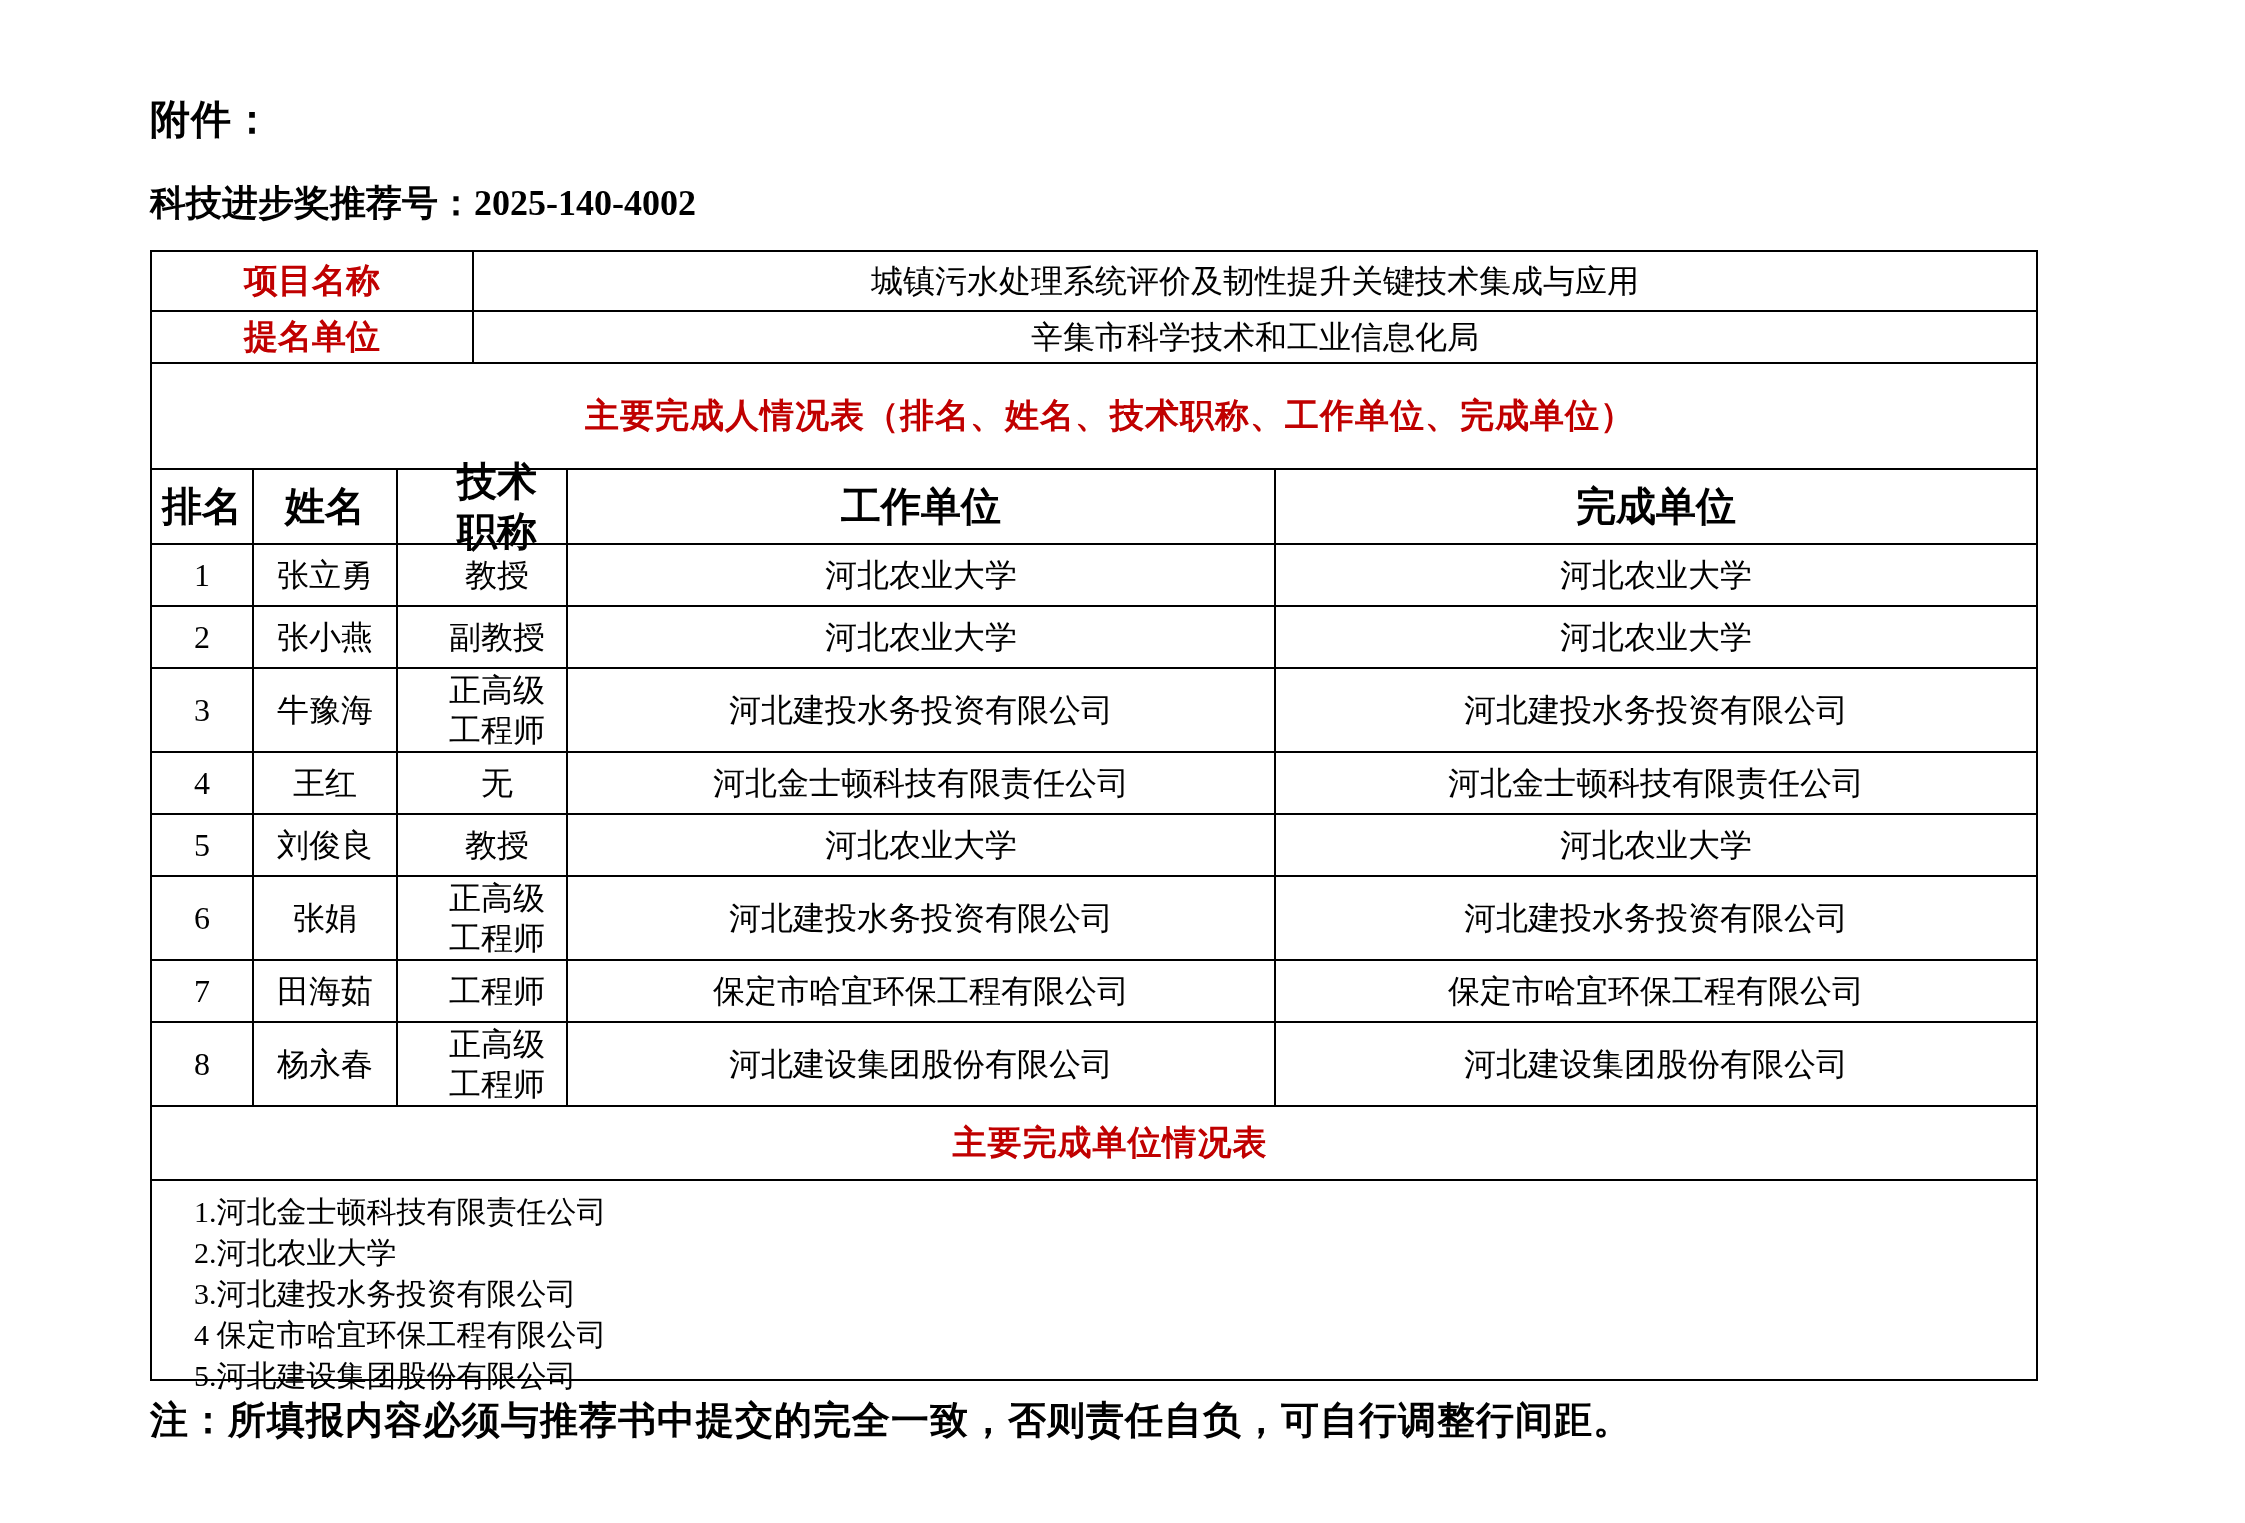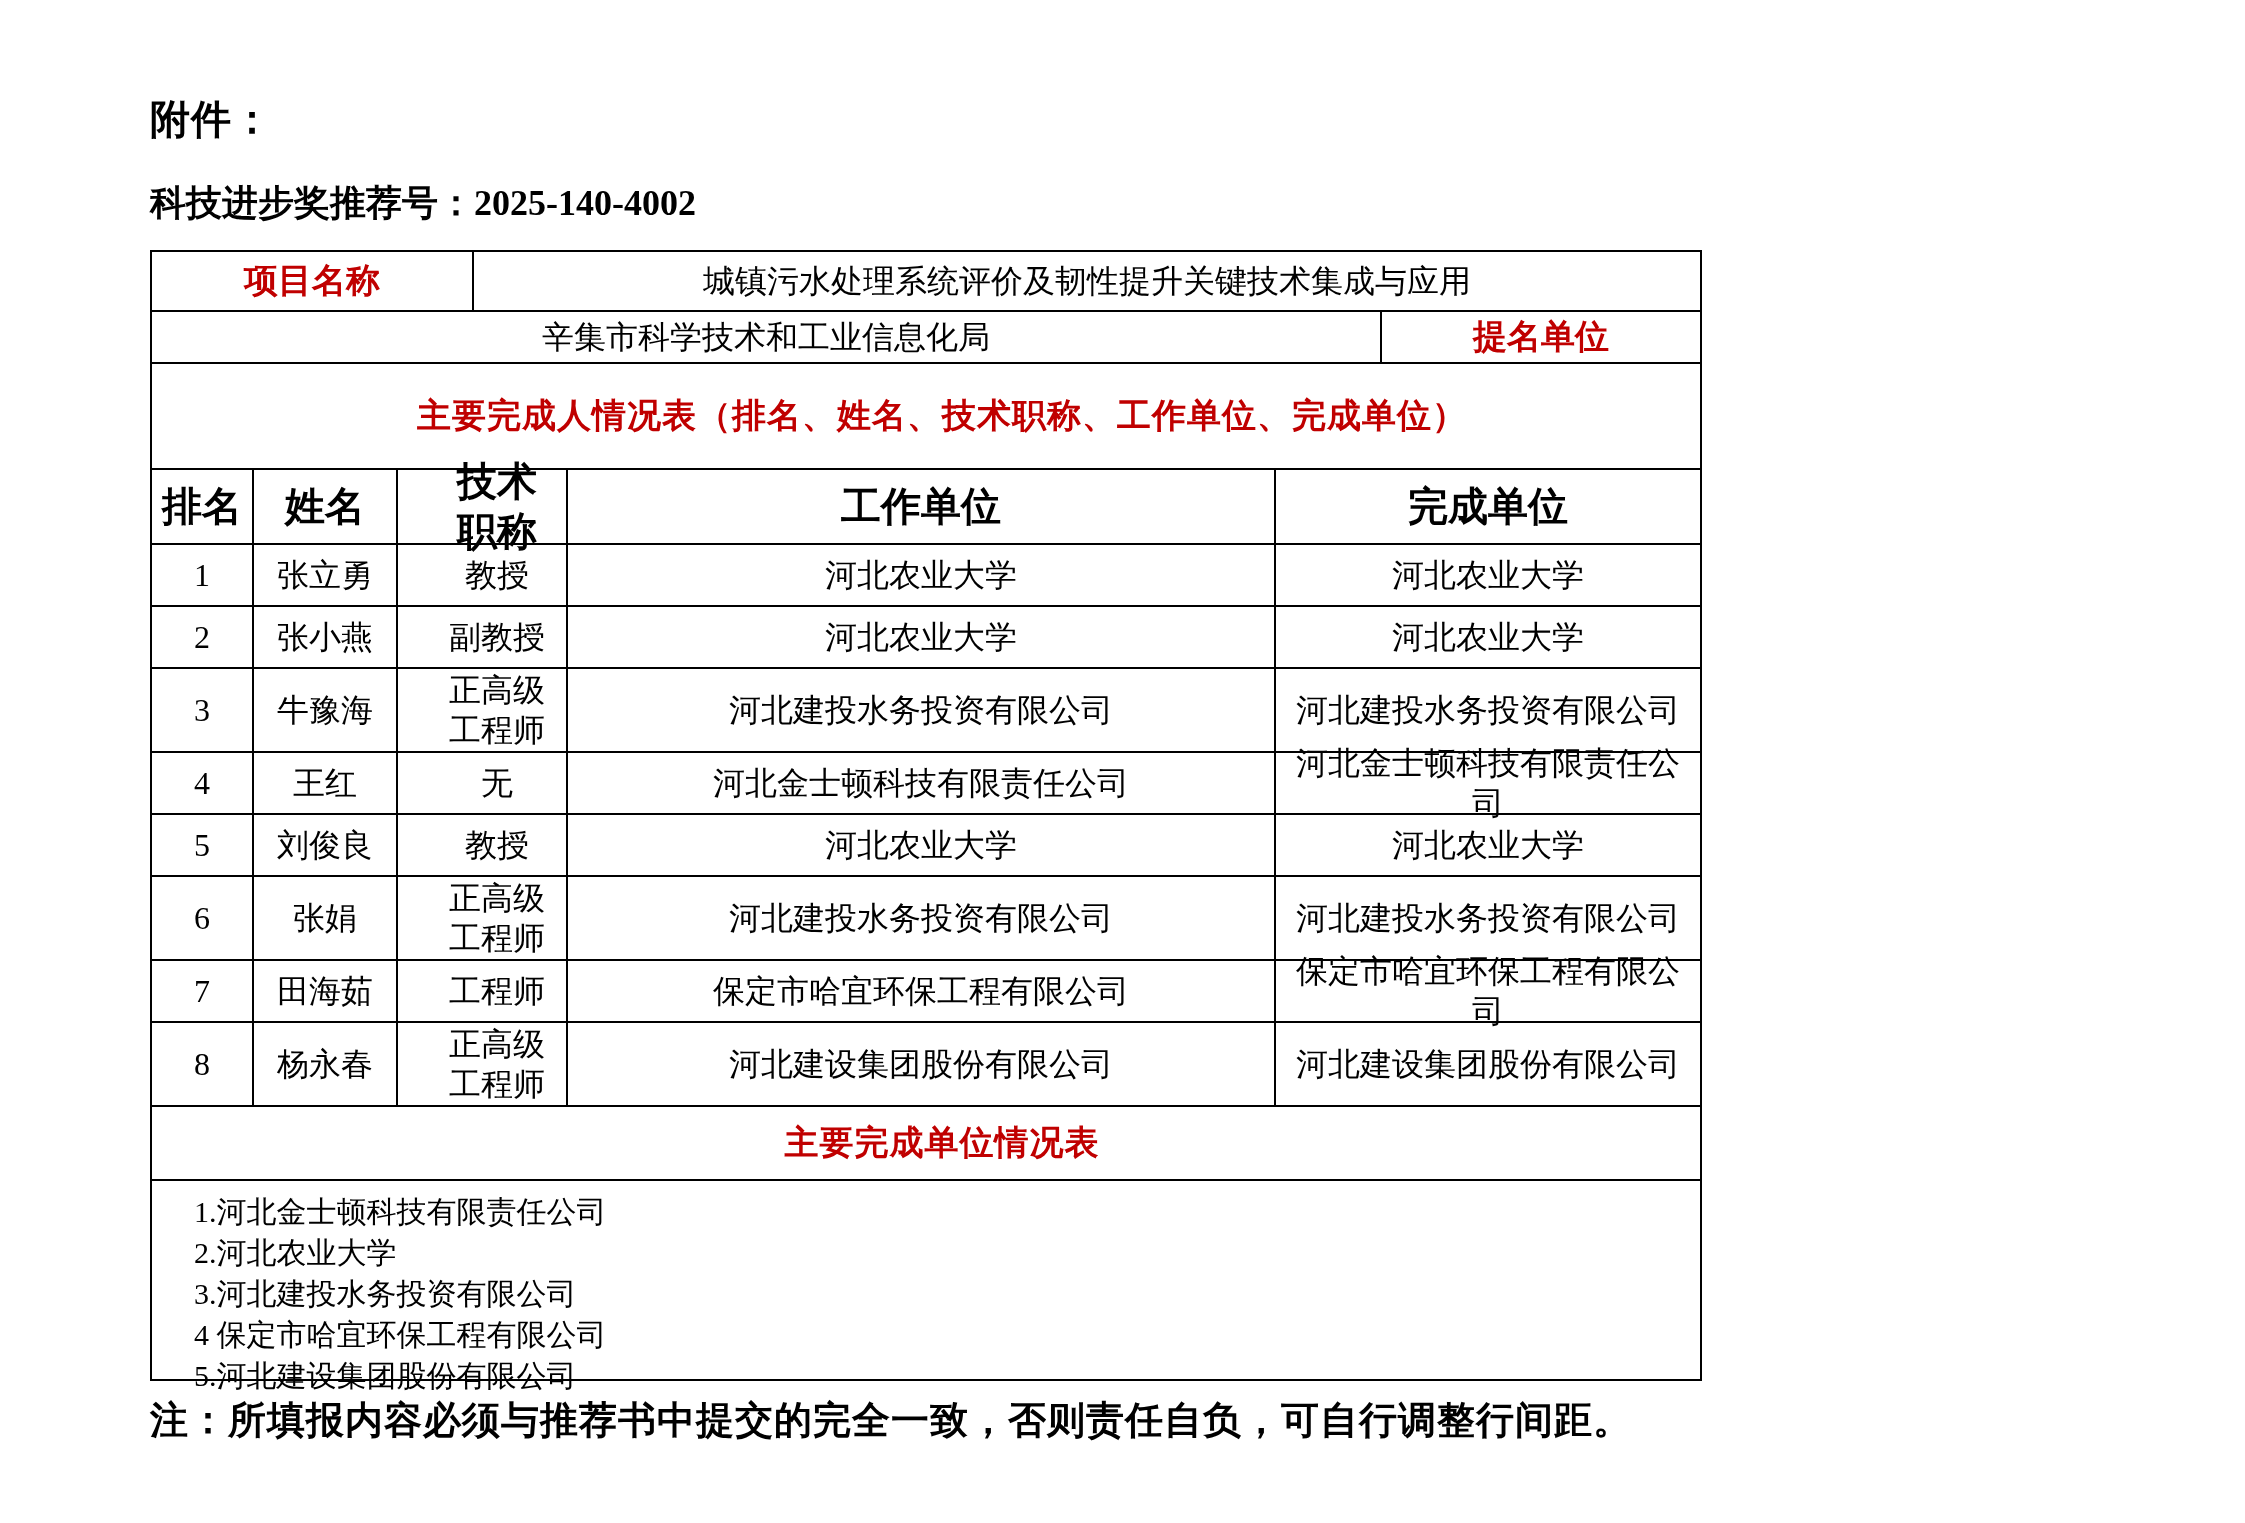--- a/index.html
+++ b/index.html
@@ -14,21 +14,21 @@
   .attachment {
     font-size:40px; font-weight:bold; letter-spacing:1px;
   }
   .rec-line {
     margin-top:32px; font-size:36px; font-weight:bold;
   }
   .rec-line .rec-no { font-weight:bold; }
 
   .doc-table {
     margin-top:22px;
-    width:1552px;
+    width:1888px;
     border:2px solid var(--border-c);
   }
   .trow { display:flex; border-top:2px solid var(--border-c); align-items:stretch; }
   .trow:first-child { border-top:none; }
   .cell {
     border-left:2px solid var(--border-c);
     display:flex; align-items:center; justify-content:center;
     text-align:center; font-size:32px; line-height:1.25;
     padding:2px 10px;
   }
@@ -82,22 +82,22 @@
   </div>
 
   <div class="doc-table">
 
     <div class="trow rowA">
       <div class="cell c-label">项目名称</div>
       <div class="cell c-value">城镇污水处理系统评价及韧性提升关键技术集成与应用</div>
     </div>
 
     <div class="trow rowB">
+      <div class="cell c-label">提名单位</div>
       <div class="cell c-value">辛集市科学技术和工业信息化局</div>
-      <div class="cell c-label">提名单位</div>
     </div>
 
     <div class="trow rowC">
       <div class="cell full red-title">主要完成人情况表（排名、姓名、技术职称、工作单位、完成单位）</div>
     </div>
 
     <div class="trow rowD">
       <div class="cell c-rank">排名</div>
       <div class="cell c-name">姓名</div>
       <div class="cell c-title">技术职称</div>

